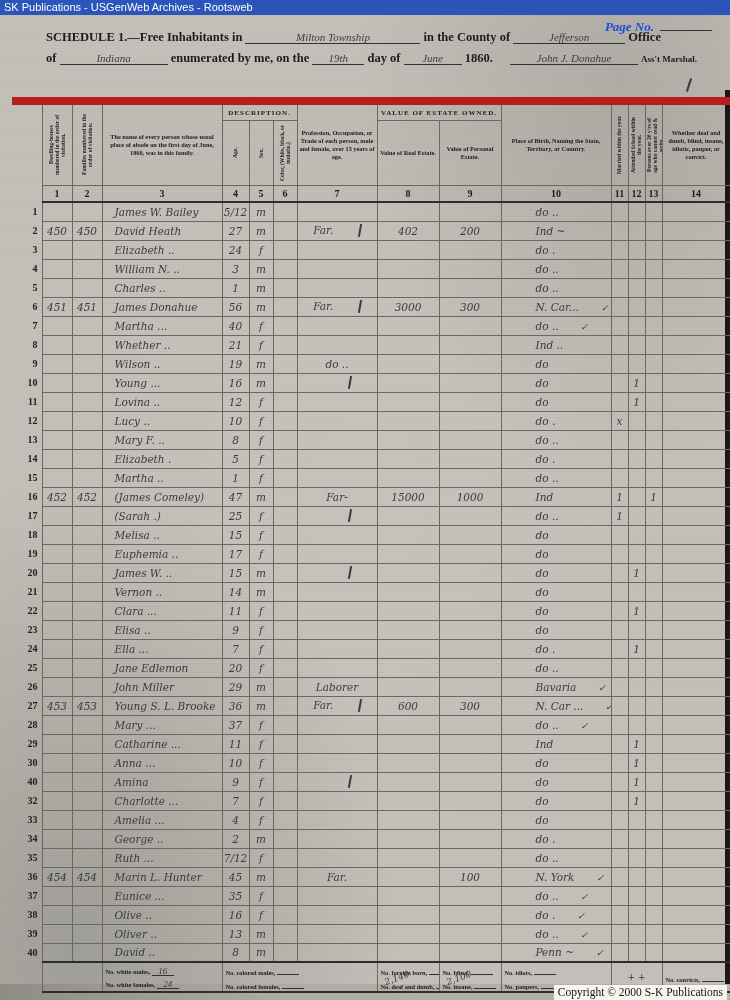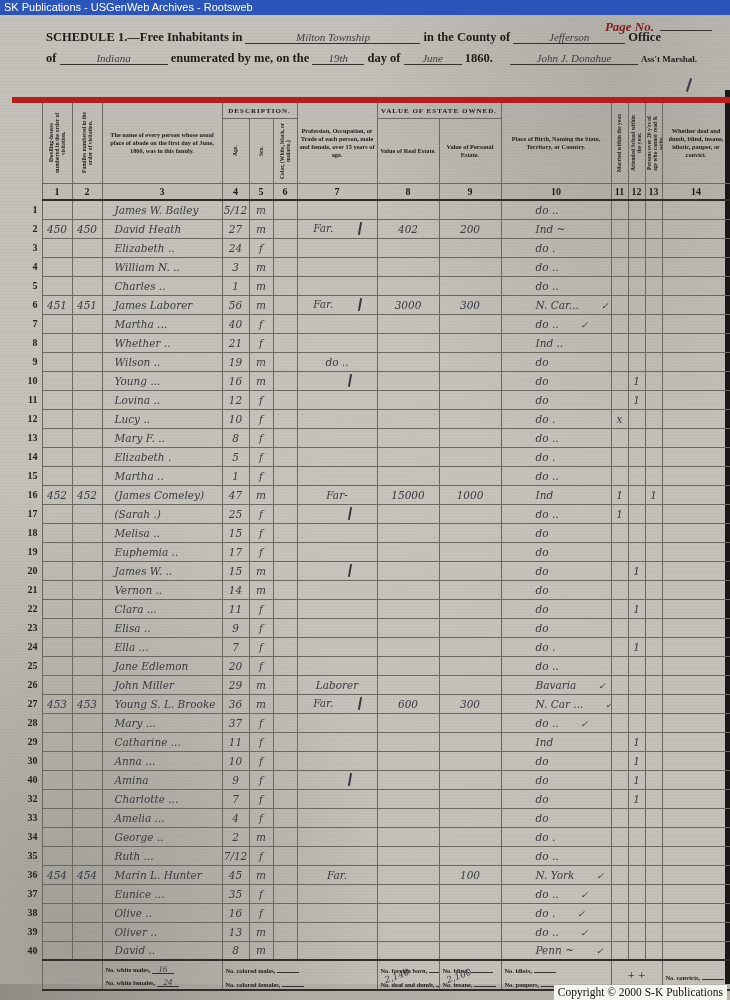--- a/index.html
+++ b/index.html
@@ -16,38 +16,38 @@
       #c2c0b8;}
   .edge-right{position:absolute;top:90px;right:0;width:5px;height:910px;background:#181816;}
   .edge-bottom{position:absolute;left:0;bottom:0;width:730px;height:16px;
     background:linear-gradient(90deg,#8e8c84,#aeaca4 40%,#b5b3ab);}
   
   .titlebar{position:absolute;top:0;left:0;width:730px;height:15px;background:#2b55b8;
     color:#fff;font-family:"Liberation Sans",sans-serif;font-size:11px;line-height:15px;
     padding-left:4px;box-sizing:border-box;white-space:nowrap;}
   
   .pageno{position:absolute;top:17px;right:18px;font-style:italic;font-weight:bold;
-    font-size:13px;color:#7f1d1d;}
+    font-size:13px;color:#1d4ed8;}
   .pageno .blank{width:52px;margin-left:6px;}
   .headlines{position:absolute;left:46px;top:30px;width:660px;color:#1d1c1a;}
   .hl{font-weight:bold;font-size:12.5px;margin-bottom:6px;white-space:nowrap;}
   .blank{display:inline-block;border-bottom:1px solid #33322e;text-align:center;
     vertical-align:baseline;height:13px;}
   .hw{font-family:Liberation Serif, serif;font-style:italic;color:#3c3c42;font-weight:normal;}
   .hl .hw{font-size:11px;}
   .marshal{font-size:9px;font-weight:bold;}
   
   table.census{position:absolute;left:12px;top:97px;width:706px;border-collapse:collapse;
     table-layout:fixed;color:#1d1c1a;}
   .census th,.census td{border:1px solid #6b695f;padding:0;overflow:hidden;}
   .census th{font-weight:bold;background:rgba(0,0,0,0.02);}
   .census .gutter{border:none;background:transparent;font-family:"Liberation Serif",serif;
     font-weight:bold;font-size:10px;color:#23221f;overflow:visible;}
   .census td.gutter.l{text-align:right;padding-right:4px;}
-  .census thead tr.bandrow th{border-top:6px solid #b91c1c;}
+  .census thead tr.bandrow th{border-top:8px solid #b91c1c;}
   .census thead tr.numrow th{border-bottom:2px solid #2e2d29;height:15px;font-size:10px;}
   .census tfoot td{border-top:2px solid #2e2d29;border-bottom:2px solid #2e2d29;}
   .band{font-size:7px;letter-spacing:1px;text-align:center;height:15px;}
   .colhead{font-size:6.3px;line-height:1.25;text-align:center;padding:2px 2px;font-weight:bold;}
   .vertwrap{height:64px;}
   .vert{writing-mode:vertical-rl;transform:rotate(180deg);font-size:5.6px;line-height:1.1;
     margin:0 auto;display:block;height:62px;text-align:center;font-weight:bold;}
   .census tbody tr{height:19px;}
   .census tbody td{font-size:10.5px;white-space:nowrap;}
   .cell-hw{font-family:"DejaVu Serif",serif;font-style:italic;color:#3a3a40;}
@@ -270,21 +270,21 @@
         <td class="cell-hw birth">do ..</td>
         <td class="cell-hw ctr"></td>
         <td class="cell-hw ctr"></td>
         <td class="cell-hw ctr"></td>
         <td></td>
       </tr>
       <tr>
         <td class="gutter l">6</td>
         <td class="cell-hw ctr">451</td>
         <td class="cell-hw ctr">451</td>
-        <td class="cell-hw name">James Laborer</td>
+        <td class="cell-hw name">James Donahue</td>
         <td class="cell-hw ctr">56</td>
         <td class="cell-hw ctr">m</td>
         <td></td>
         <td class="cell-hw ctr">Far.<span class="ink"></span></td>
         <td class="cell-hw num">3000</td>
         <td class="cell-hw num">300</td>
         <td class="cell-hw birth">N. Car...<span class="chk">✓</span></td>
         <td class="cell-hw ctr"></td>
         <td class="cell-hw ctr"></td>
         <td class="cell-hw ctr"></td>

